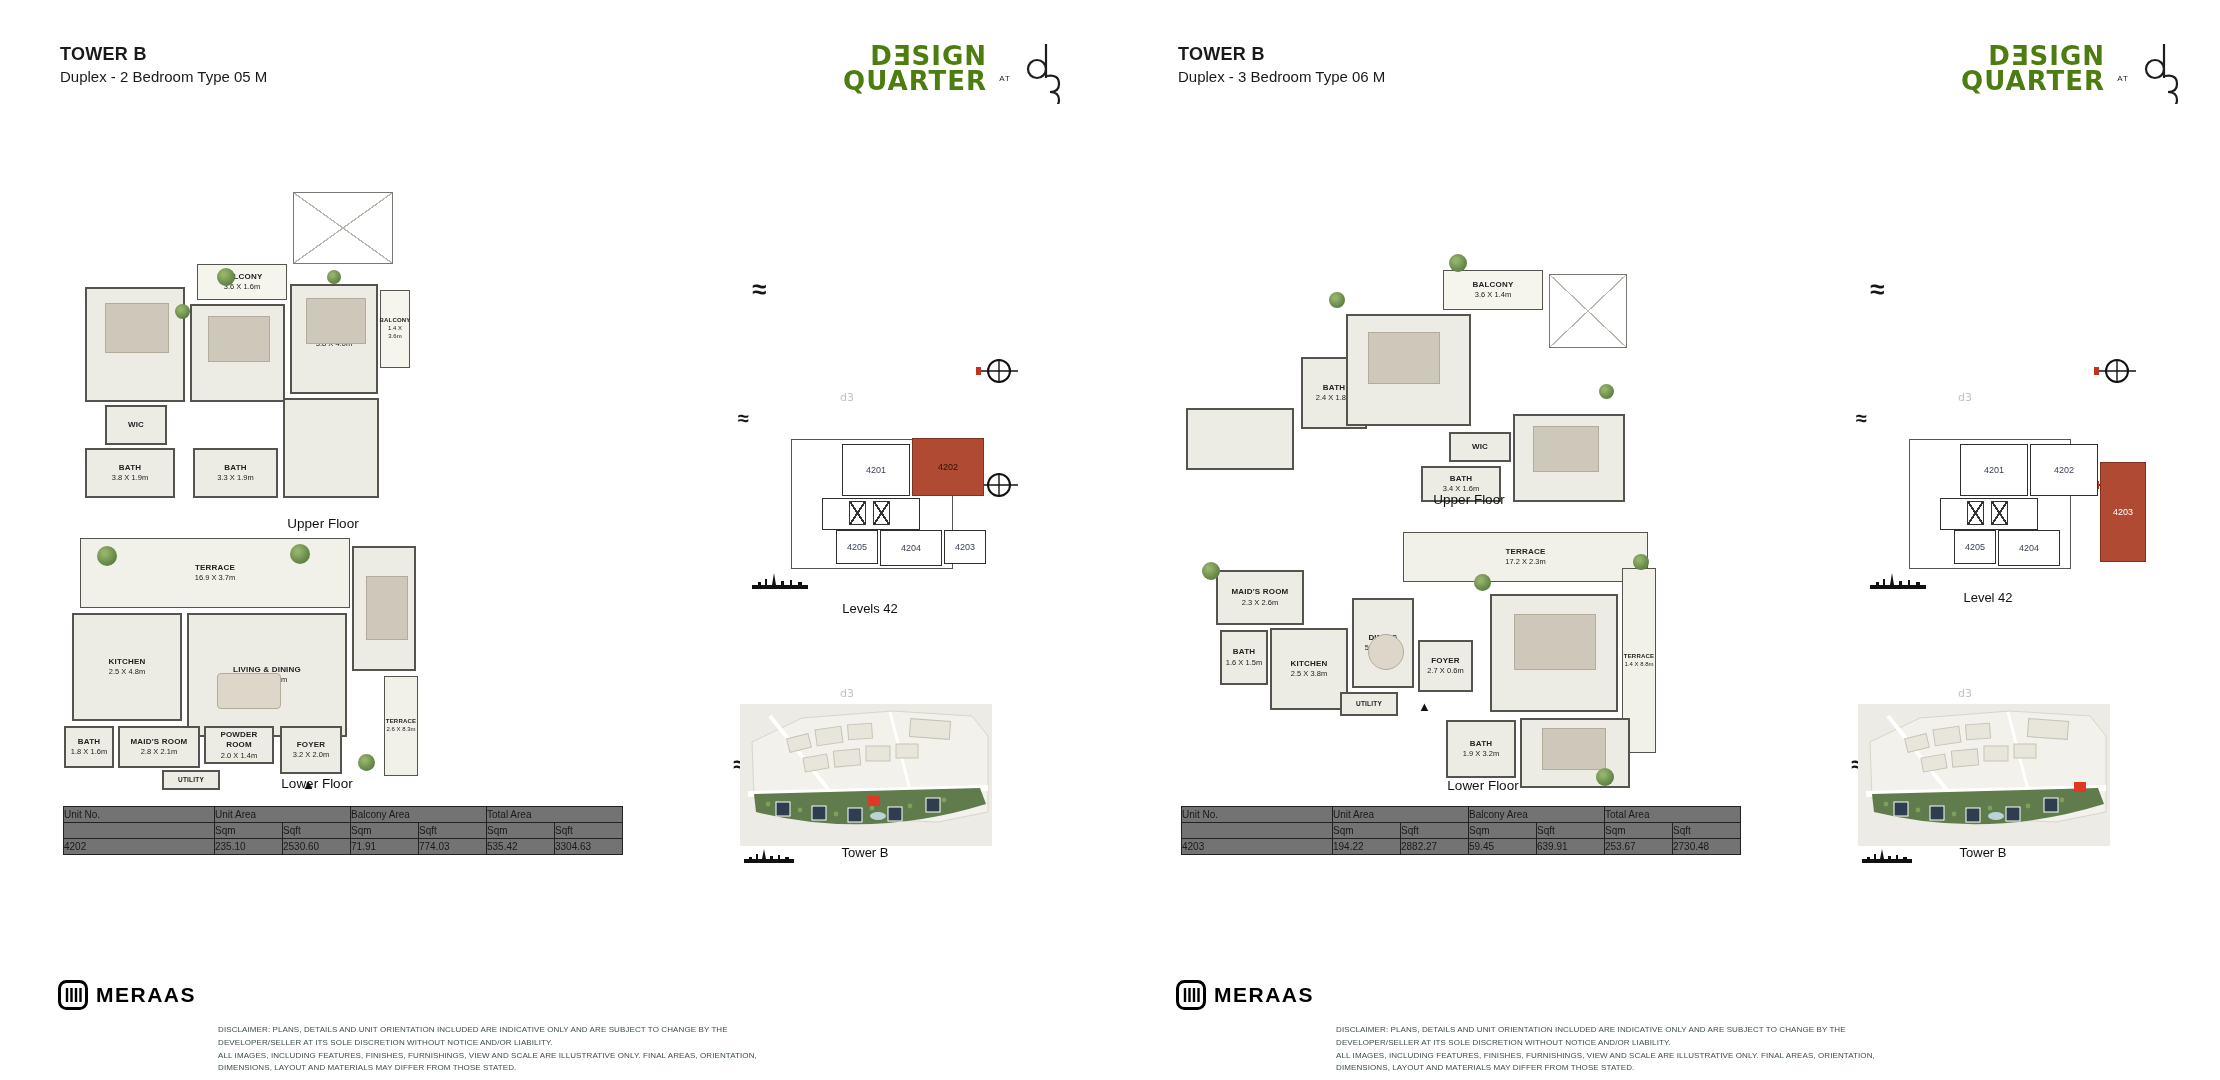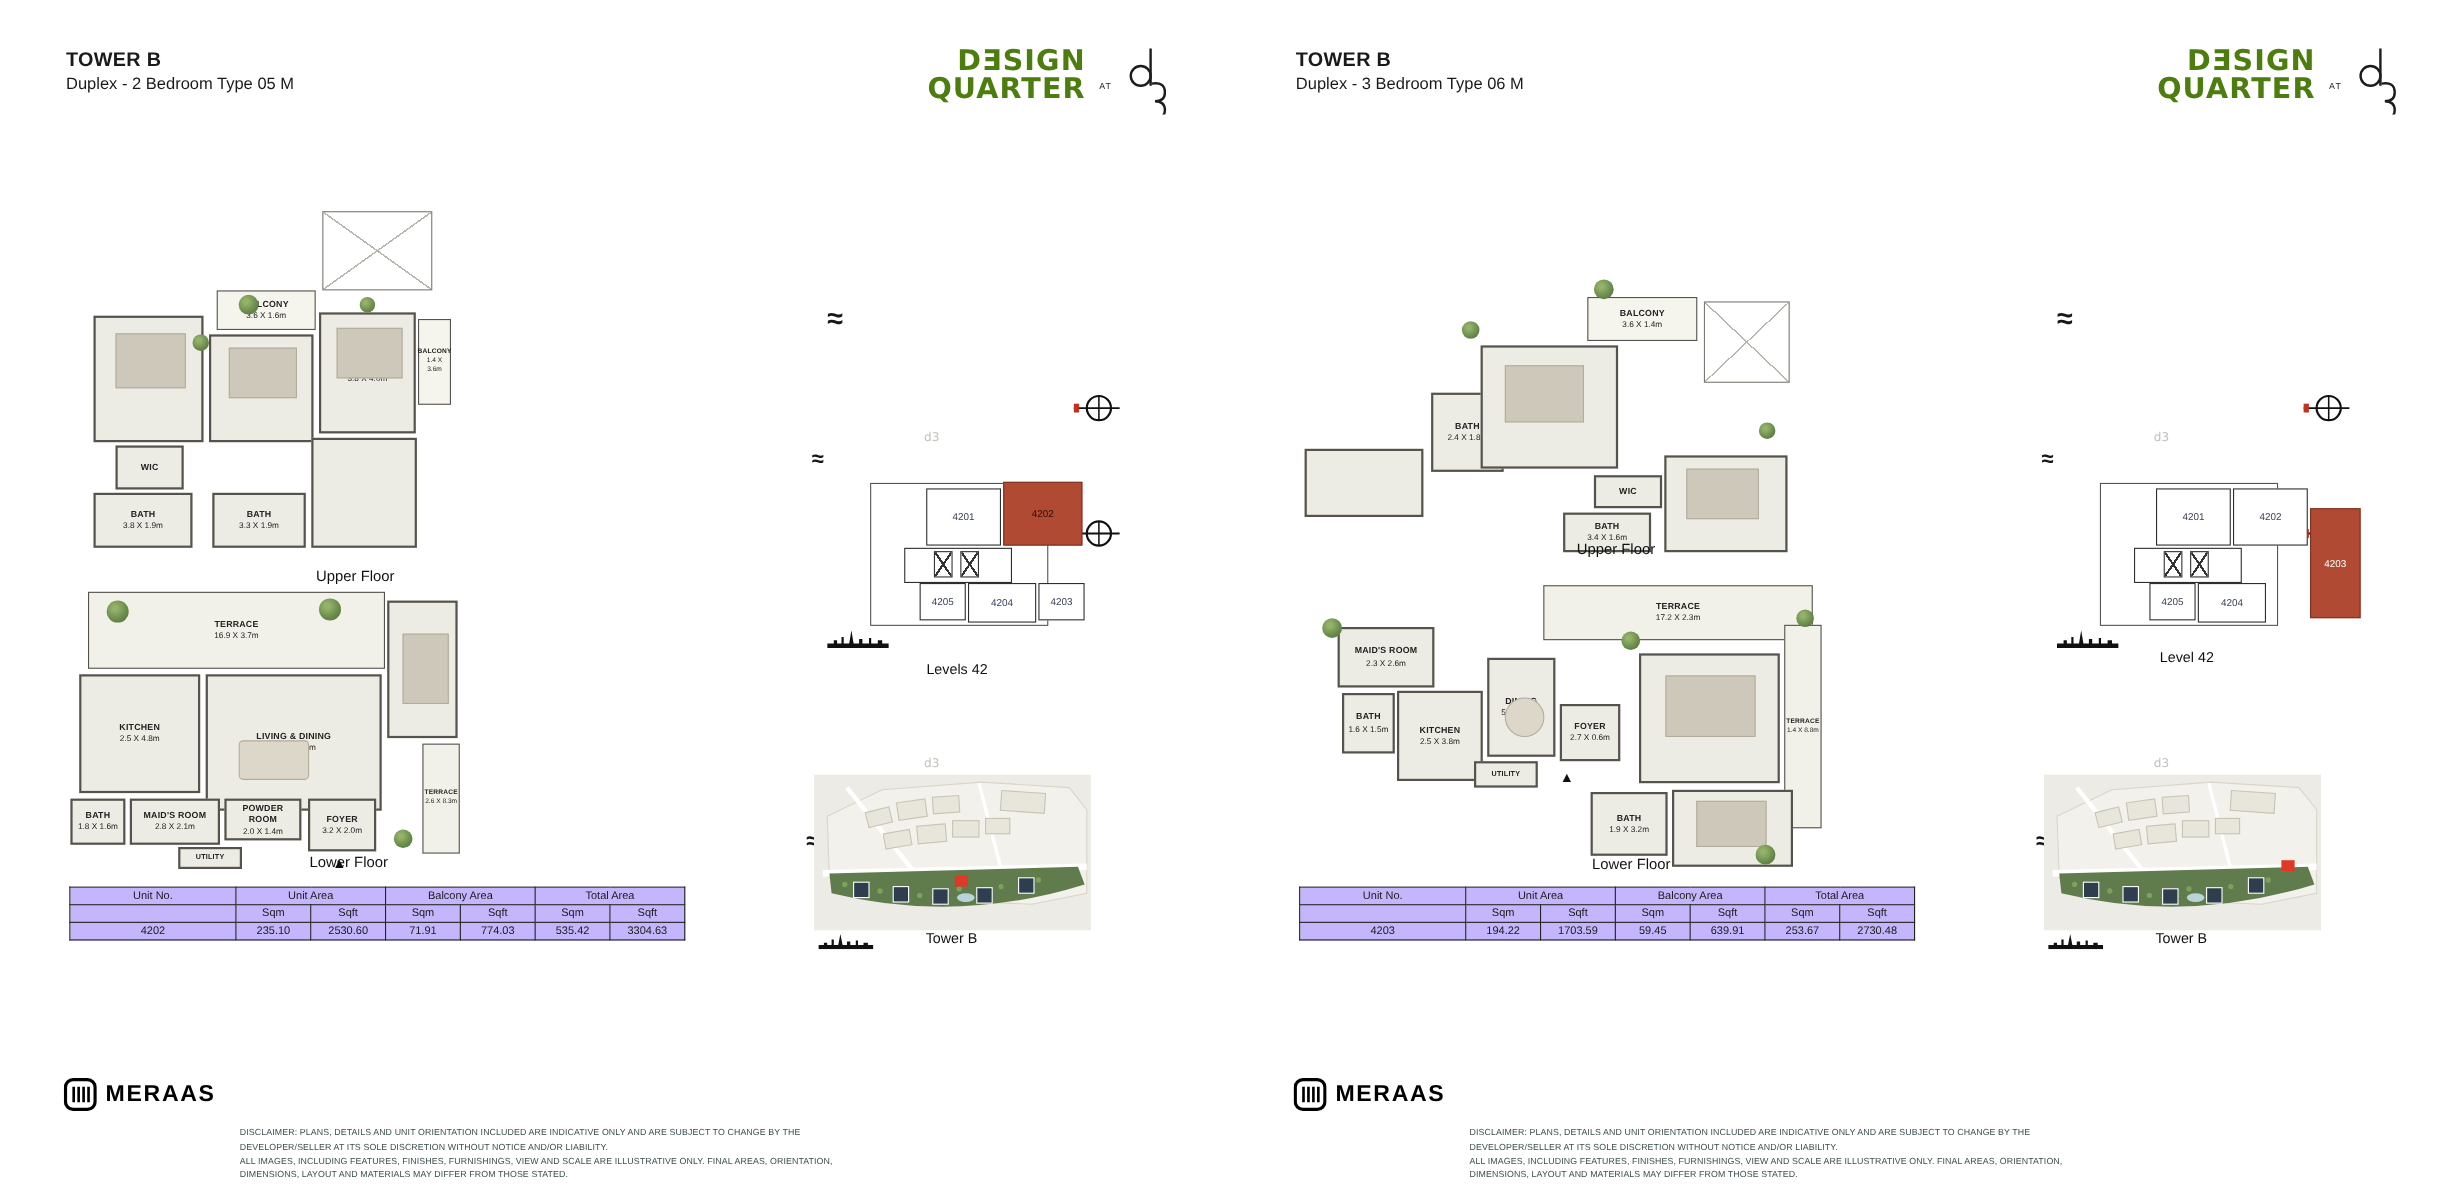--- a/index.html
+++ b/index.html
@@ -35,21 +35,21 @@
 
   .tree{position:absolute;border-radius:50%;z-index:4;
         background:radial-gradient(circle at 38% 35%,#94b26a 12%,#67894a 60%,#4e6e39);}
   .bed{position:absolute;background:#cec8ba;border:1px solid #b3ac9d;z-index:3;}
   .dtable{position:absolute;background:#dcd7c9;border:1px solid #b3ac9d;border-radius:4px;z-index:3;}
   .entry{position:absolute;font-size:13px;color:#111;z-index:6;line-height:1;}
 
   
   table.area{position:absolute;left:63px;top:806px;border-collapse:collapse;table-layout:fixed;}
   table.area th,table.area td{border:1.2px solid #222;font-size:10px;font-weight:normal;
-        text-align:center;padding:0;height:15px;background:#c4b5fd;}
+        text-align:left;padding:0;height:15px;background:#737373;}
   .w-unitno{width:150px;} .w-col{width:67px;}
 
   
   .kp{position:absolute;left:790px;top:432px;width:165px;height:140px;}
   .kp-outline{position:absolute;left:1px;top:7px;width:160px;height:128px;border:1px solid #555;}
   .kp-unit{position:absolute;border:1.5px solid #2e2e2e;background:#fff;color:#3c4257;font-size:9px;
         display:flex;align-items:center;justify-content:center;box-sizing:border-box;z-index:2;margin-left:40px;}
   .kp-red{background:#b04a33;border-color:#7e3322;color:#2e0f05;}
   .kp-red-light{color:#ffffff;}
   .kp-core{position:absolute;border:1.5px solid #2e2e2e;background:#fff;z-index:3;}
@@ -439,21 +439,21 @@
       <td class="w-col">Sqm</td>
       <td class="w-col">Sqft</td>
       <td class="w-col">Sqm</td>
       <td class="w-col">Sqft</td>
       <td class="w-col">Sqm</td>
       <td class="w-col">Sqft</td>
     </tr>
     <tr>
       <td>4203</td>
       <td>194.22</td>
-      <td>1703.59</td>
+      <td>2882.27</td>
       <td>59.45</td>
       <td>639.91</td>
       <td>253.67</td>
       <td>2730.48</td>
     </tr>
   </tbody>
     </table>
 
   <div class="wave" style="left:752px;top:276px;font-size:26px">≈</div>
   <div class="wave" style="left:738px;top:408px;font-size:20px">≈</div>

